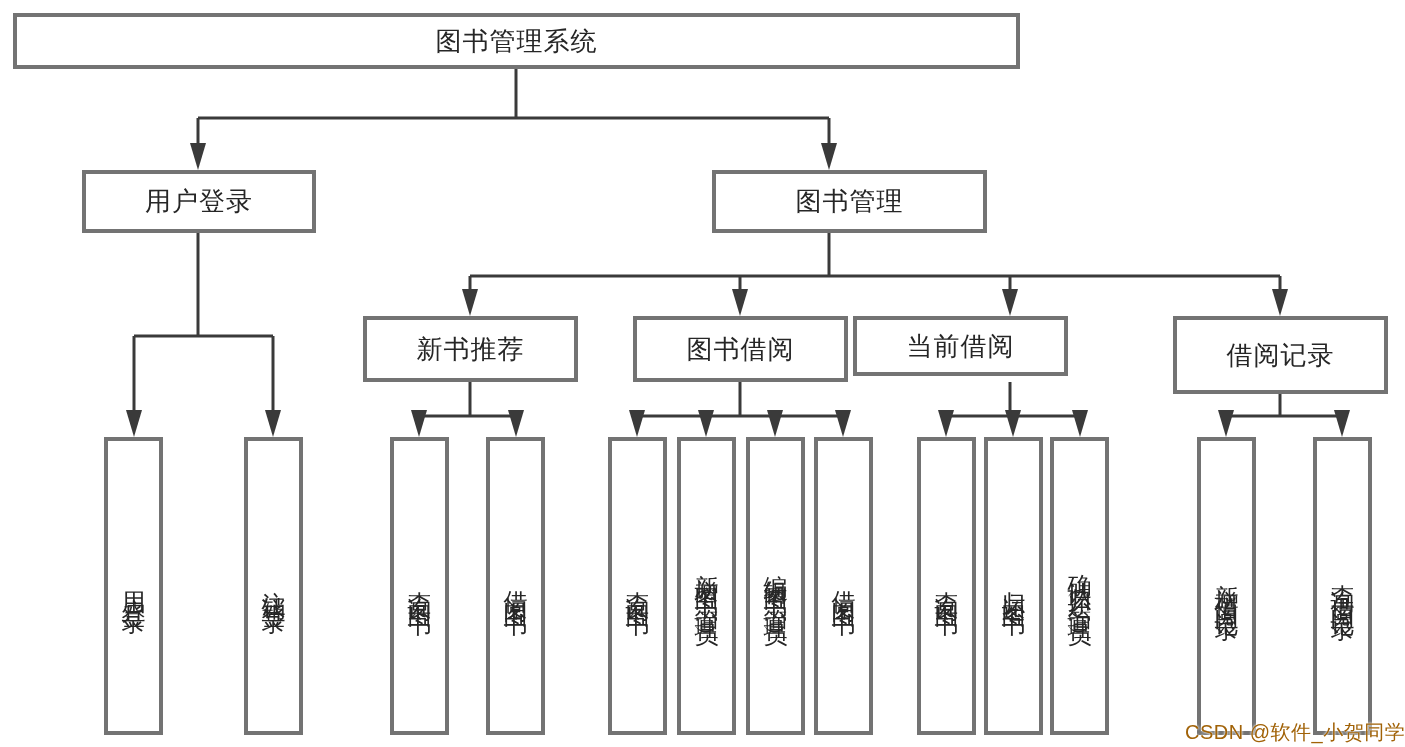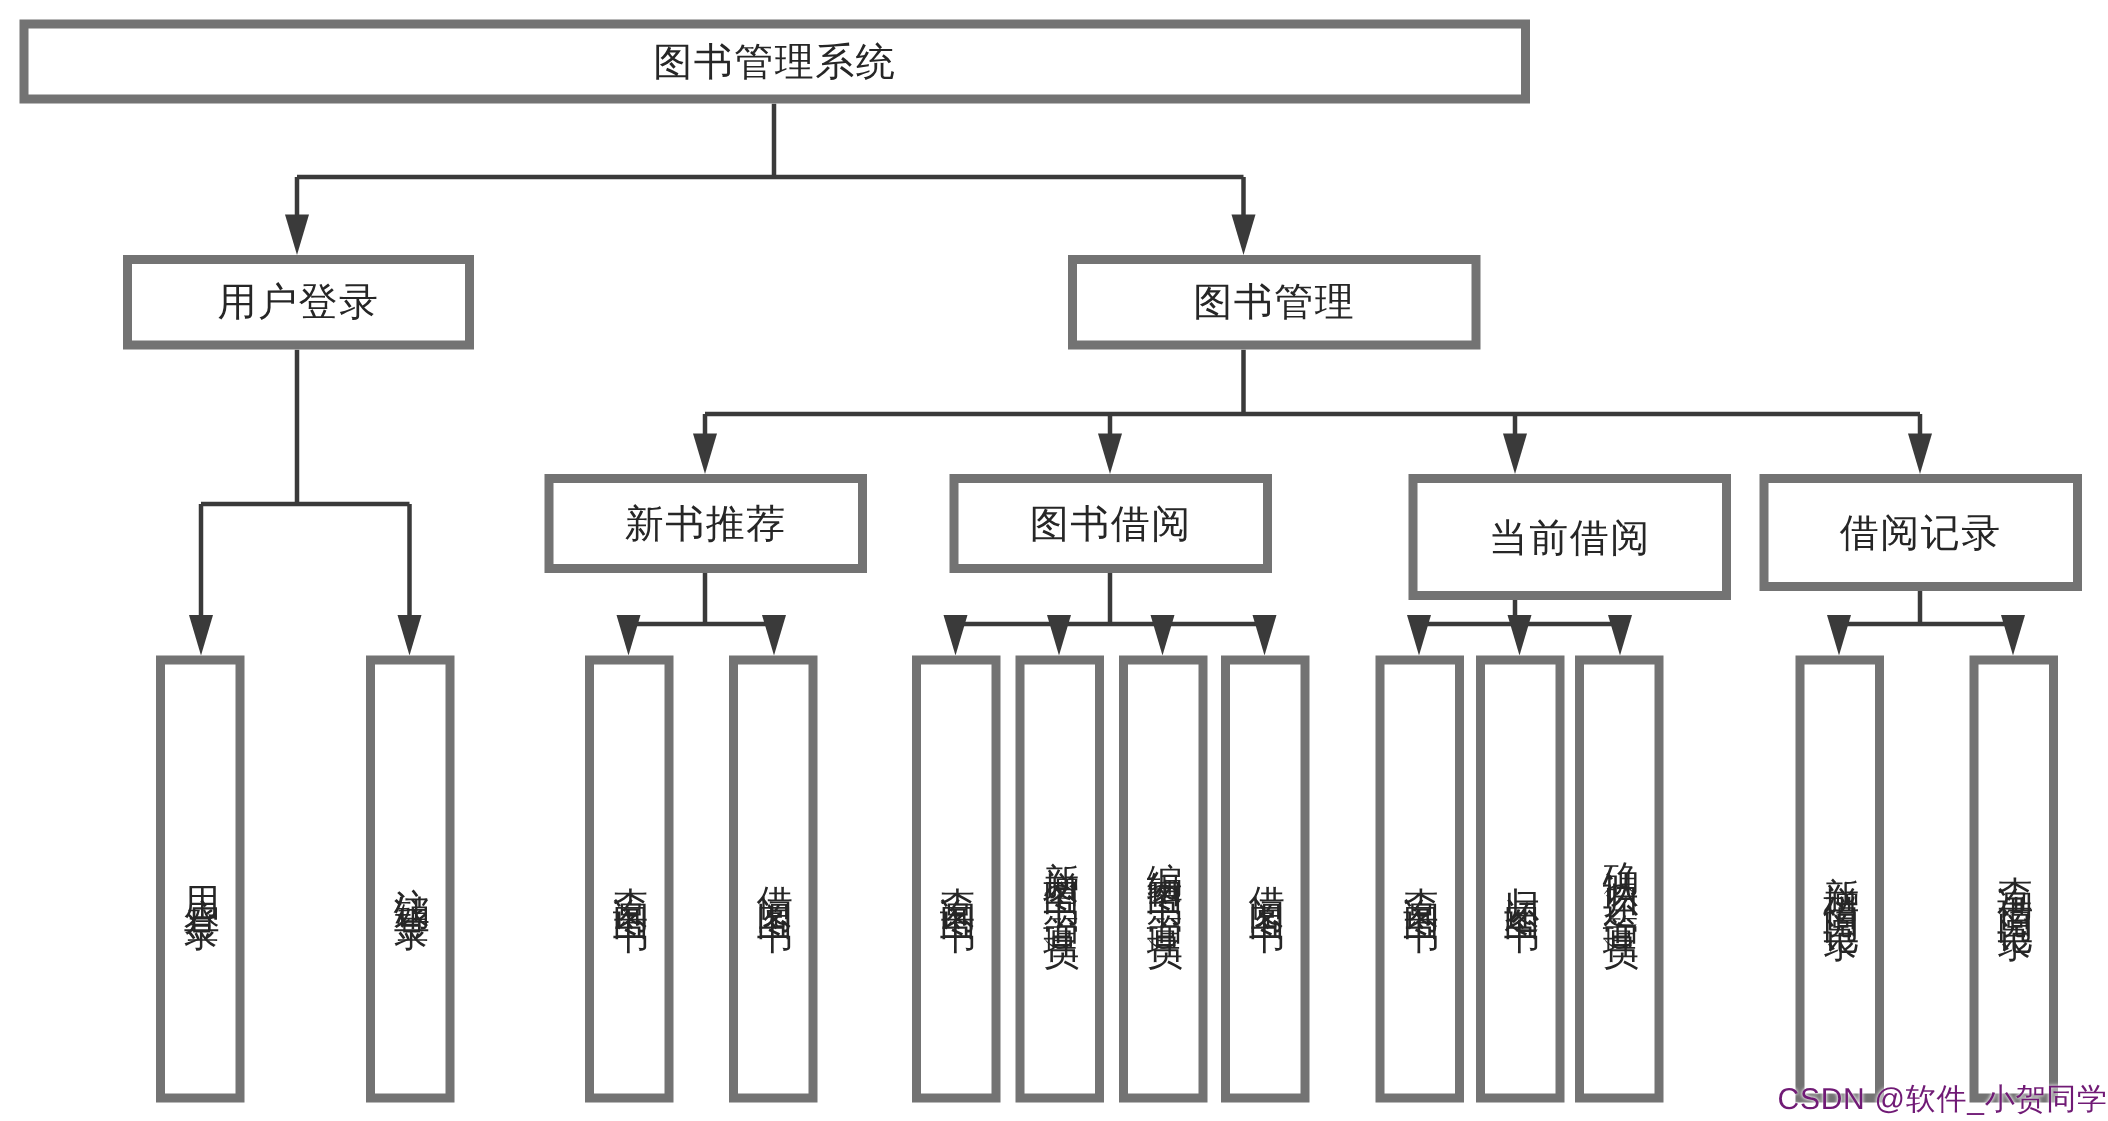--- a/index.html
+++ b/index.html
@@ -18,21 +18,21 @@
     position: absolute;
     left: 0; top: 0;
     width: 1405px; height: 747px;
   }
   svg.edges path { stroke: #3a3a3a; stroke-width: 3; fill: none; }
   svg.edges polygon { fill: #3a3a3a; stroke: none; }
 
   .node {
     position: absolute;
     background: #ffffff;
-    border: 6px solid #737373;
+    border: 4px solid #737373;
     display: flex;
     align-items: center;
     justify-content: center;
     color: #262626;
   }
 
   .hbox { font-size: 26px; letter-spacing: 1px; white-space: nowrap; }
 
   .vbox { width: 59px; top: 437px; height: 298px; font-size: 24px; }
   .vbox .vlabel {
@@ -40,21 +40,21 @@
     letter-spacing: 7px;
     line-height: 1;
   }
 
   
   #n-root        { left: 13px;  top: 13px;  width: 1007px; height: 56px; }
   #n-user-login  { left: 82px;  top: 170px; width: 234px;  height: 63px; }
   #n-book-mgmt   { left: 712px; top: 170px; width: 275px;  height: 63px; }
   #n-new-rec     { left: 363px; top: 316px; width: 215px;  height: 66px; }
   #n-book-borrow { left: 633px; top: 316px; width: 215px;  height: 66px; }
-  #n-current     { left: 939px; top: 316px; width: 215px;  height: 84px; }
+  #n-current     { left: 853px; top: 316px; width: 215px;  height: 60px; }
   #n-records     { left: 1173px;top: 316px; width: 215px;  height: 78px; }
 
   
   #l-user-login  { left: 104px; }
   #l-logout      { left: 244px; }
   #l-nr-query    { left: 390px; }
   #l-nr-borrow   { left: 486px; }
   #l-bb-query    { left: 608px; }
   #l-bb-add      { left: 677px; }
   #l-bb-edit     { left: 746px; }
@@ -65,21 +65,21 @@
   #l-br-add      { left: 1197px; }
   #l-br-query    { left: 1313px; }
 
   .watermark {
     position: absolute;
     left: 1185px;
     top: 719px;
     z-index: 5;
     font-size: 20px;
     letter-spacing: 0.5px;
-    color: #701a75;
+    color: #a16207;
     white-space: nowrap;
     text-shadow: 0 0 2px rgba(255,255,255,0.95), 0 0 3px rgba(255,255,255,0.9);
   }
 </style>
 </head>
 <body>
 
 <div class="canvas">
 
   <svg class="edges" viewBox="0 0 1405 747" xmlns="http://www.w3.org/2000/svg">

